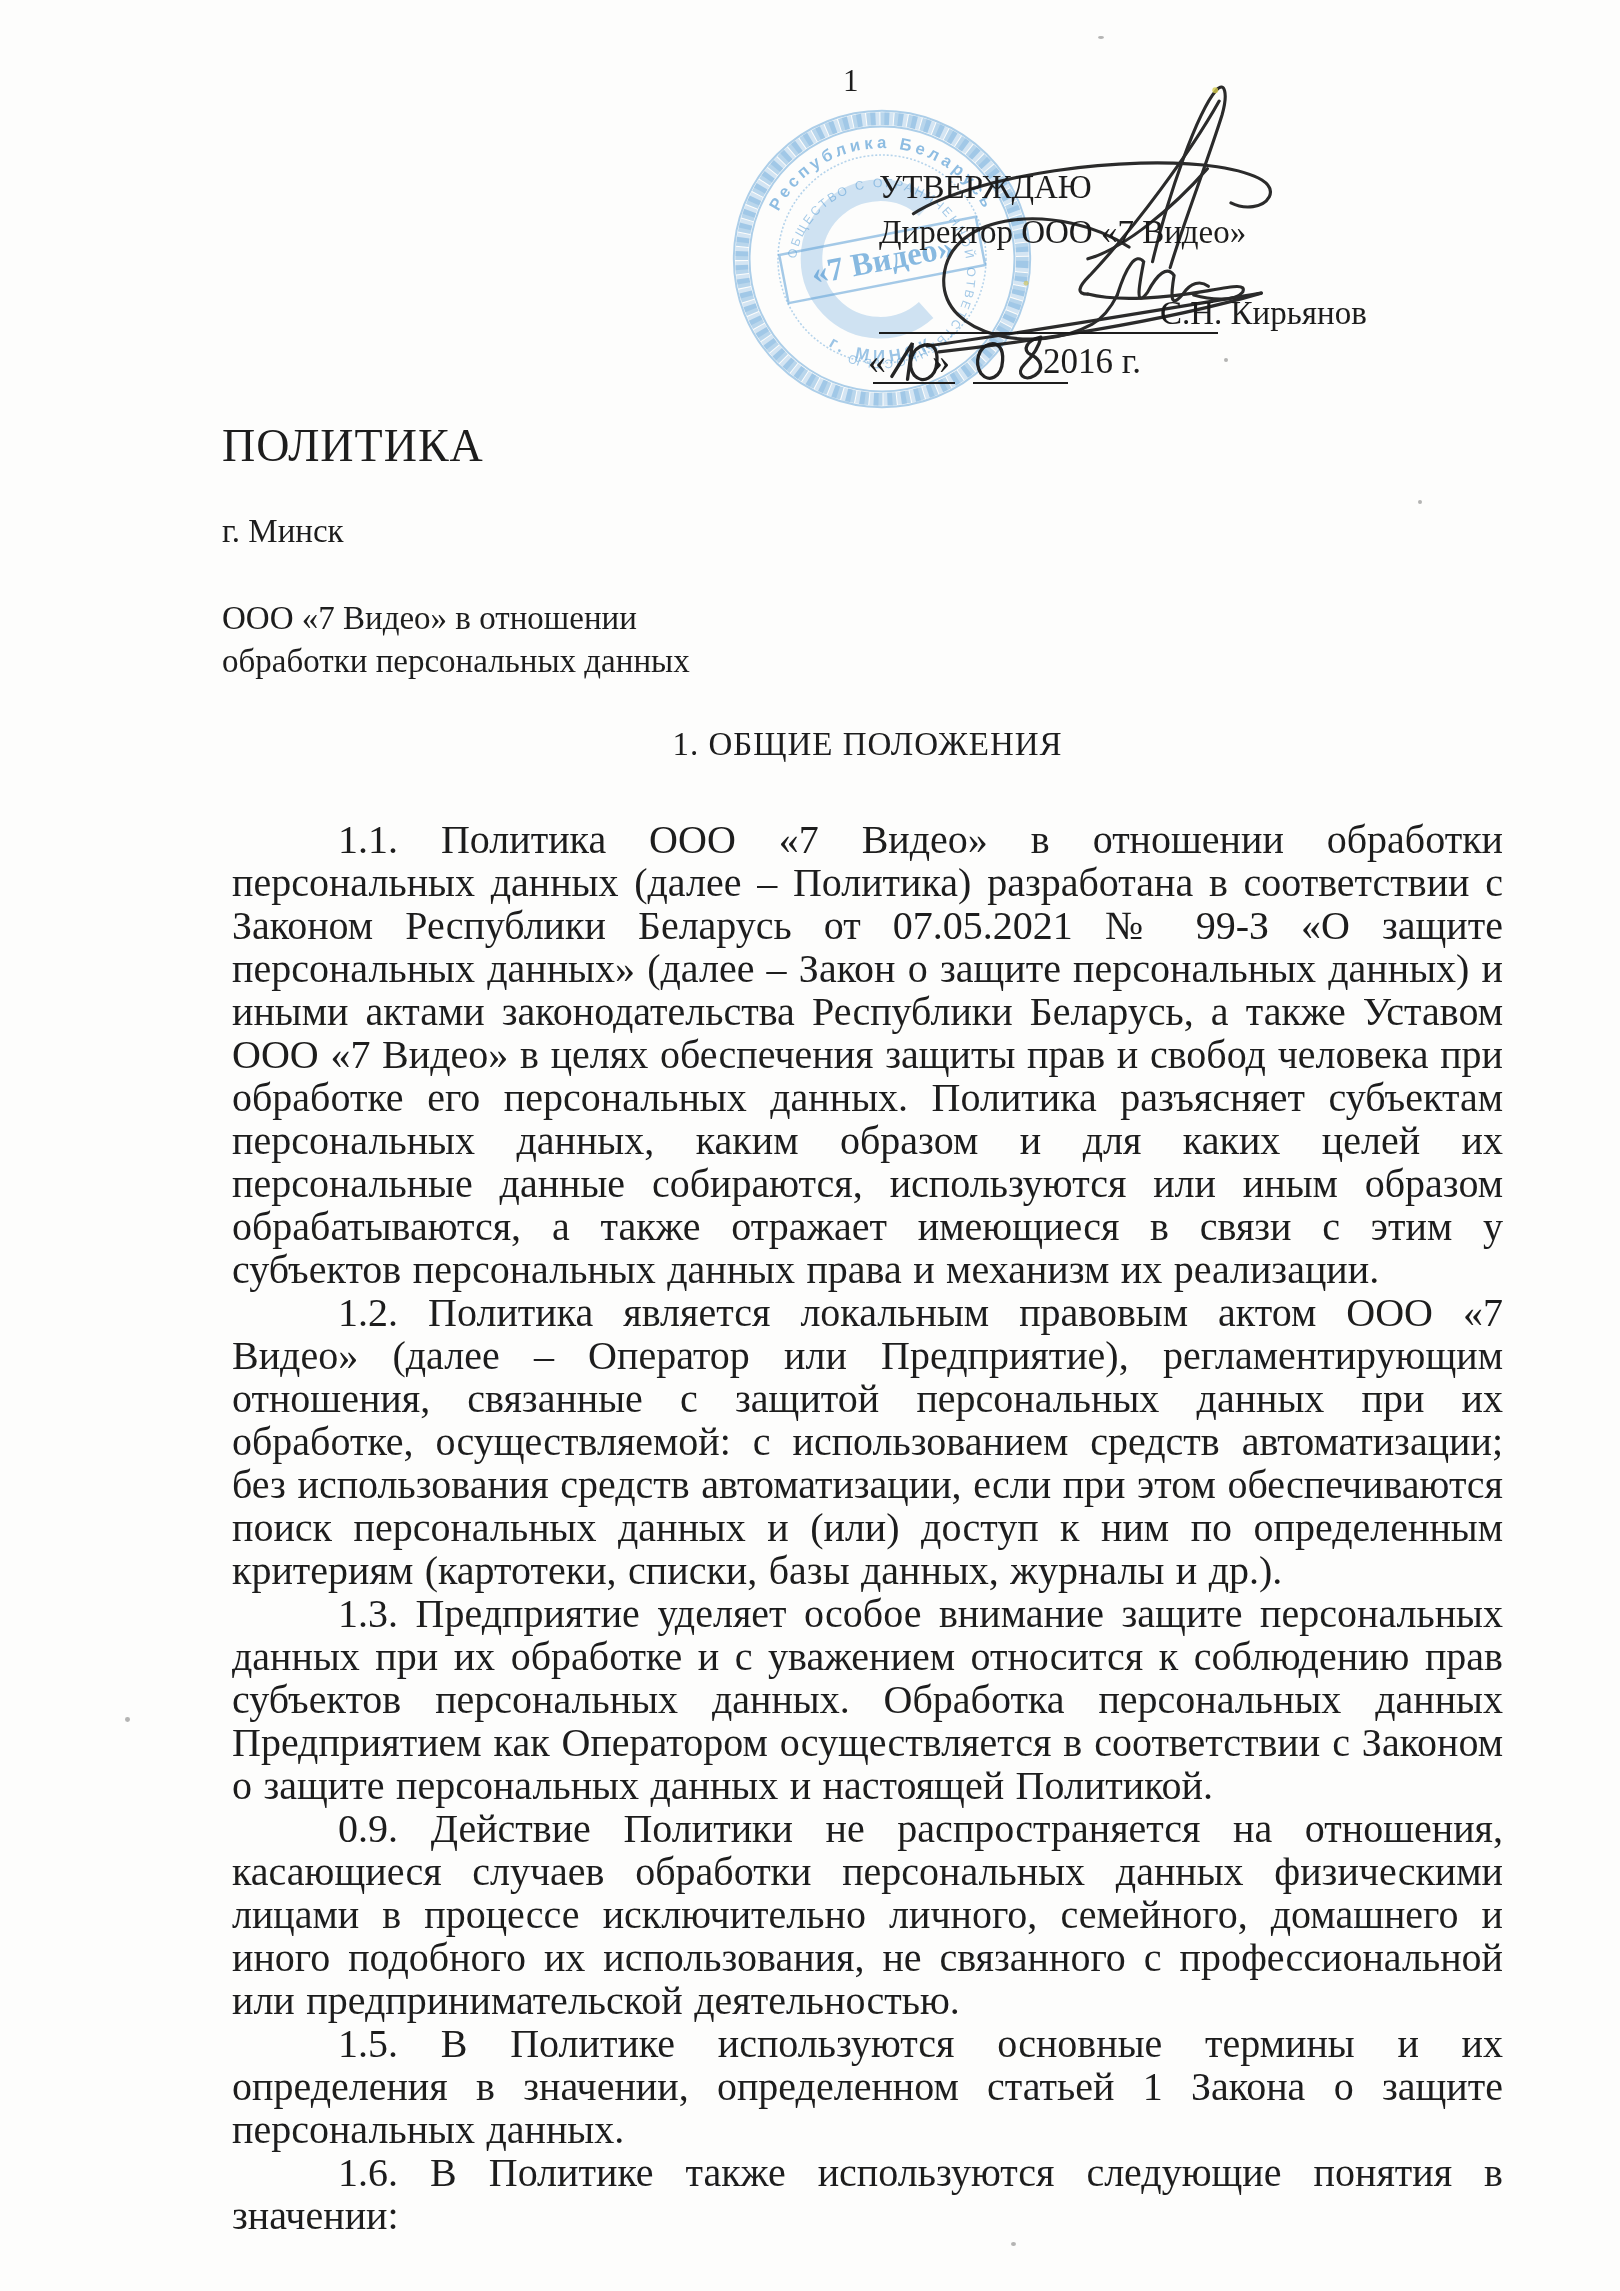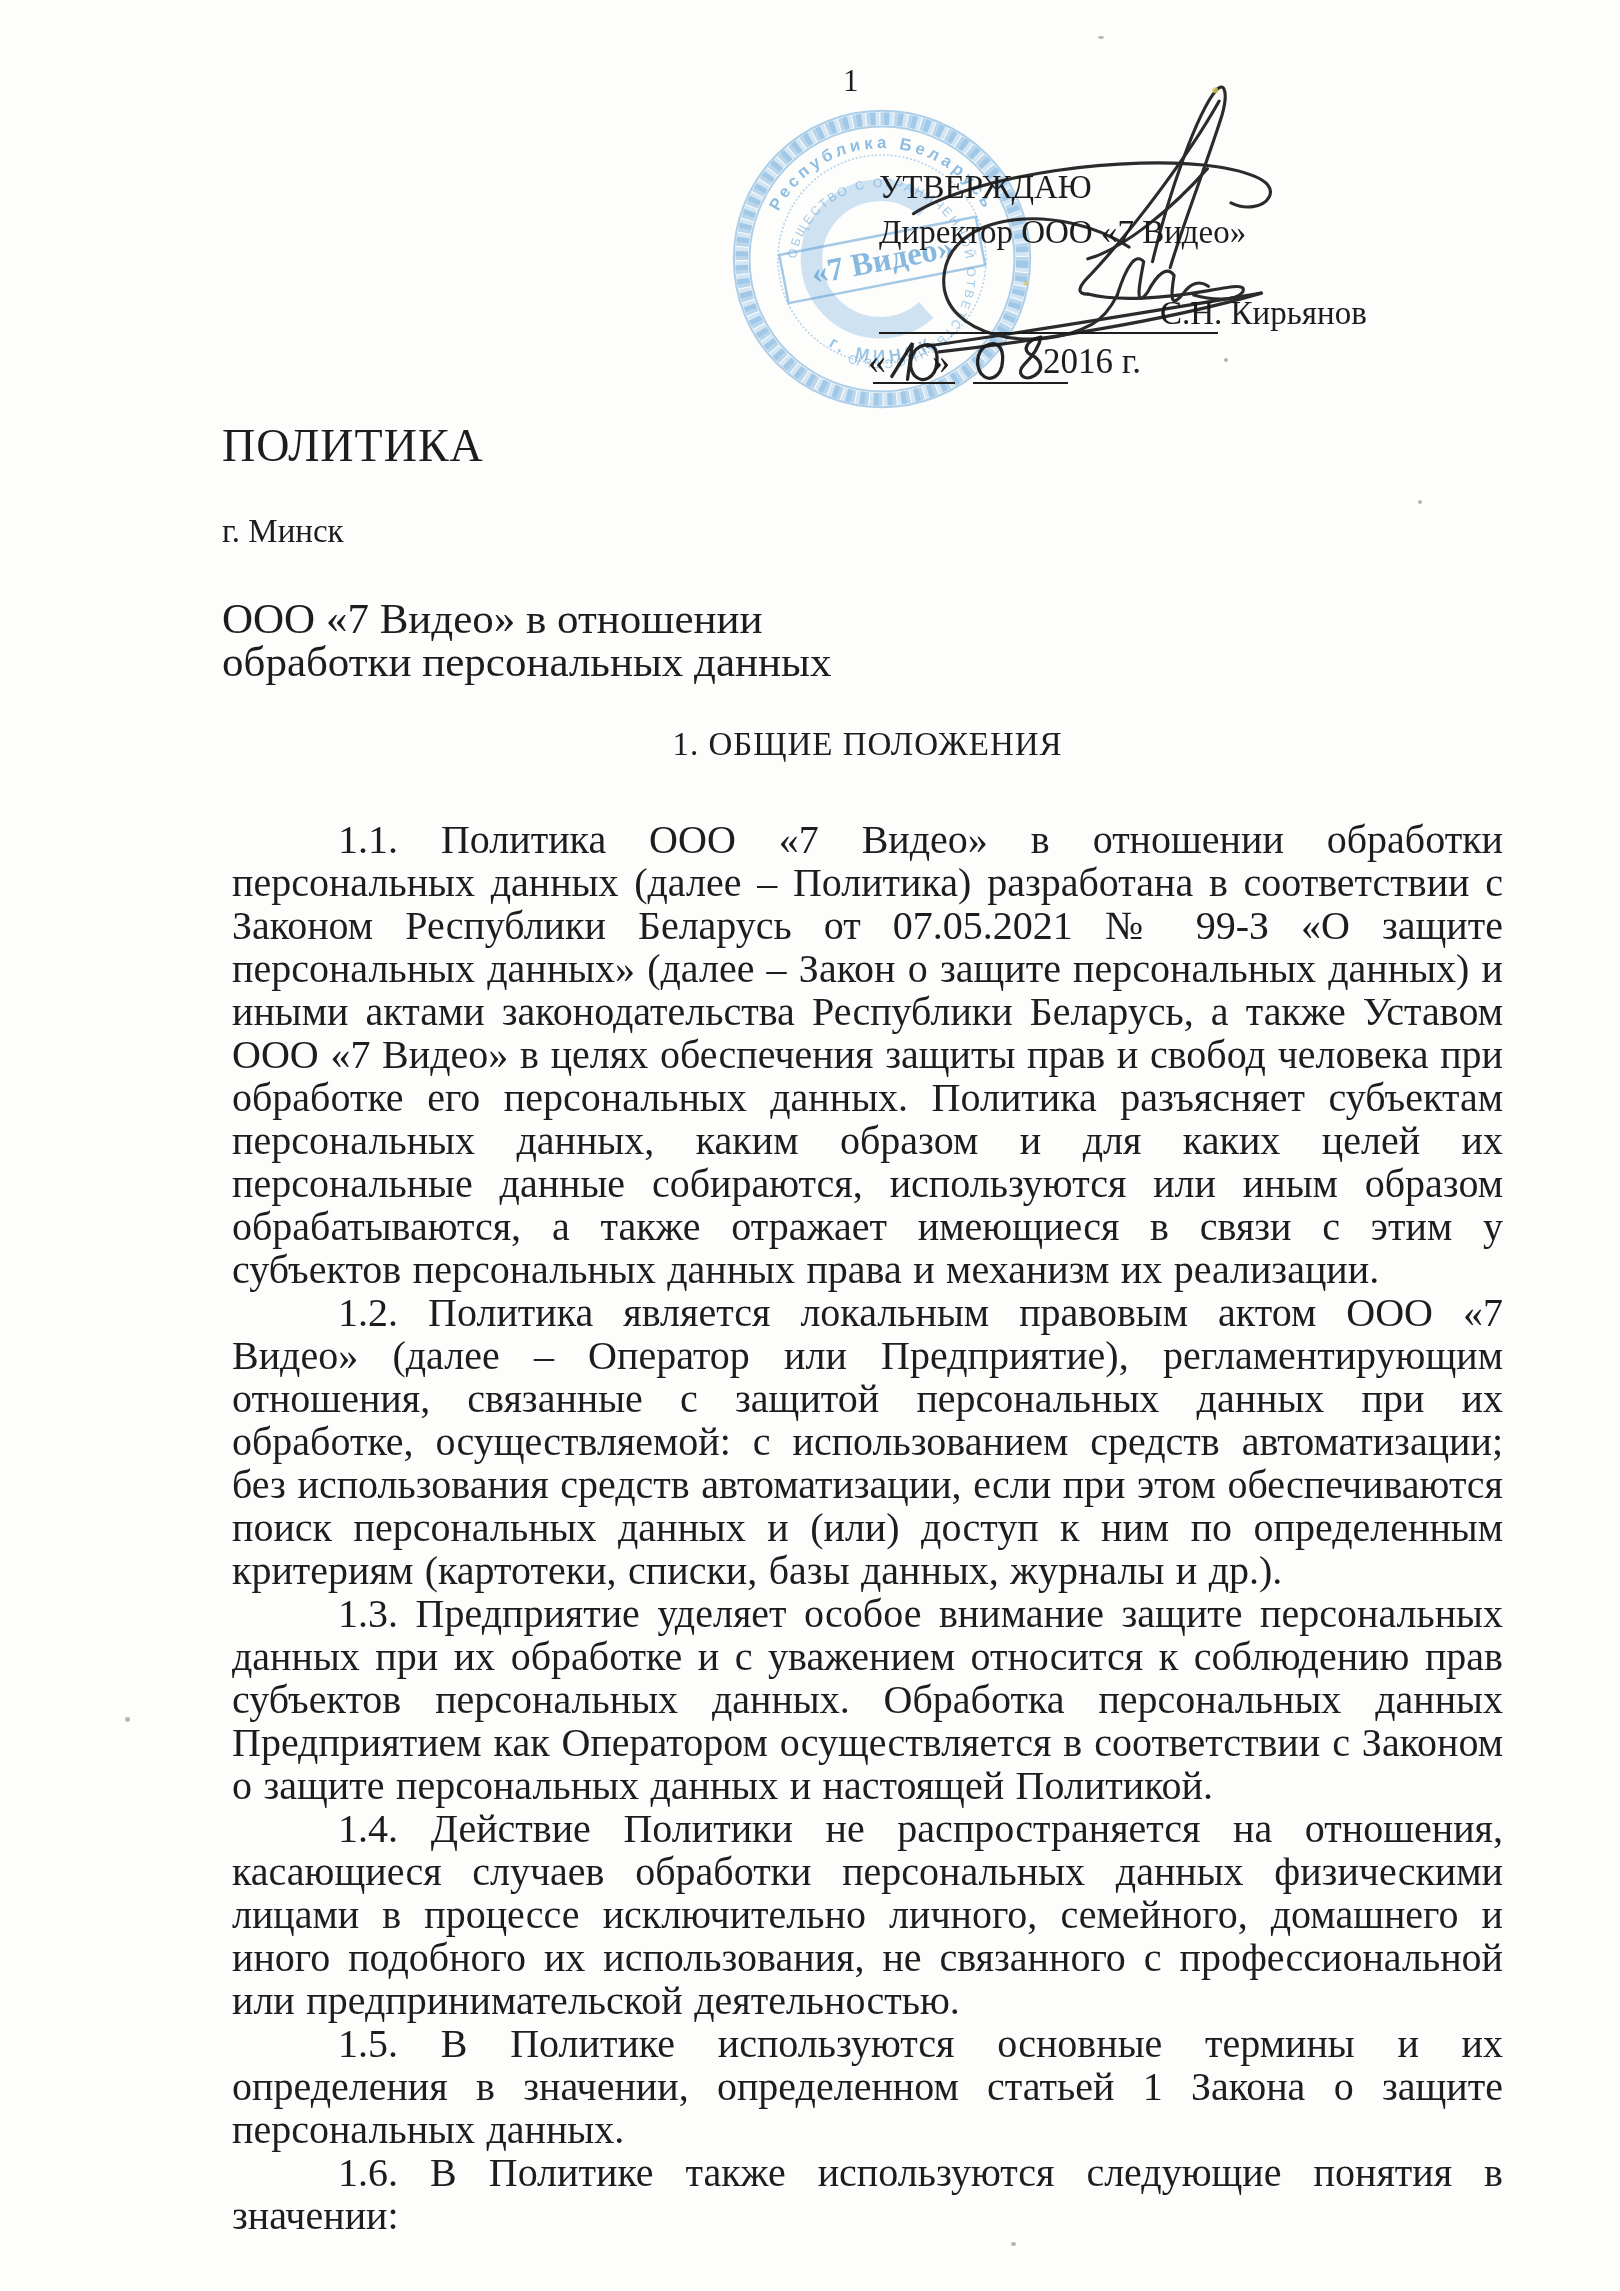--- a/index.html
+++ b/index.html
@@ -17,21 +17,21 @@
   .sig-rule{left:879px; top:332px; width:339px; border-top:2.9px solid #1d1d1d; height:0; z-index:2;}
   .date-q-open{left:868px; top:340px; font-size:36px; z-index:3;}
   .date-q-close{left:932px; top:340px; font-size:36px; z-index:3;}
   .date-year{left:1043px; top:342px; font-size:35px; z-index:3;}
   .date-u1{left:873px; top:382px; width:82px; border-top:2.9px solid #1d1d1d; height:0; z-index:2;}
   .date-u2{left:973px; top:382px; width:95px; border-top:2.9px solid #1d1d1d; height:0; z-index:2;}
   .stamp-svg{left:725px; top:102px; z-index:1;}
   .ink-svg{left:0; top:0; z-index:5; pointer-events:none;}
   .doc-type{left:222px; top:419px; font-size:46px; letter-spacing:1px;}
   .city{left:222px; top:513px; font-size:33px;}
-  .subject{left:222px; top:597px; font-size:43px; line-height:43px;}
+  .subject{left:222px; top:597px; font-size:33px; line-height:43px;}
   .section-heading{left:232px; top:726px; width:1271px; text-align:center; font-size:33px; letter-spacing:1px;}
   .body-text{left:232px; top:818px; width:1271px; font-size:40px; line-height:43px; text-align:justify;}
   .body-text p{margin:0; text-indent:106px; word-spacing:1.5px;}
   .speck{position:absolute; background:#5a5a5a; border-radius:50%; opacity:.45; z-index:0;}
 </style>
 </head>
 <body>
 
 <div class="page">
 
@@ -109,21 +109,21 @@
     <div>ООО «7 Видео» в отношении</div>
     <div>обработки персональных данных</div>
   </div>
 
   <div class="abs section-heading">1. ОБЩИЕ ПОЛОЖЕНИЯ</div>
 
   <div class="abs body-text">
     <p>1.1. Политика ООО «7 Видео» в отношении обработки персональных данных (далее – Политика) разработана в соответствии с Законом Республики Беларусь от 07.05.2021 № 99-З «О защите персональных данных» (далее – Закон о защите персональных данных) и иными актами законодательства Республики Беларусь, а также Уставом ООО «7 Видео» в целях обеспечения защиты прав и свобод человека при обработке его персональных данных. Политика разъясняет субъектам персональных данных, каким образом и для каких целей их персональные данные собираются, используются или иным образом обрабатываются, а также отражает имеющиеся в связи с этим у субъектов персональных данных права и механизм их реализации.</p>
     <p>1.2. Политика является локальным правовым актом ООО «7 Видео» (далее – Оператор или Предприятие), регламентирующим отношения, связанные с защитой персональных данных при их обработке, осуществляемой: с использованием средств автоматизации; без использования средств автоматизации, если при этом обеспечиваются поиск персональных данных и (или) доступ к ним по определенным критериям (картотеки, списки, базы данных, журналы и др.).</p>
     <p>1.3. Предприятие уделяет особое внимание защите персональных данных при их обработке и с уважением относится к соблюдению прав субъектов персональных данных. Обработка персональных данных Предприятием как Оператором осуществляется в соответствии с Законом о защите персональных данных и настоящей Политикой.</p>
-    <p>1.4. Действие Политики не распространяется на отношения, касающиеся случаев обработки персональных данных физическими лицами в процессе исключительно личного, семейного, домашнего и иного подобного их использования, не связанного с профессиональной или предпринимательской деятельностью.</p>
+    <p>0.9. Действие Политики не распространяется на отношения, касающиеся случаев обработки персональных данных физическими лицами в процессе исключительно личного, семейного, домашнего и иного подобного их использования, не связанного с профессиональной или предпринимательской деятельностью.</p>
     <p>1.5. В Политике используются основные термины и их определения в значении, определенном статьей 1 Закона о защите персональных данных.</p>
     <p>1.6. В Политике также используются следующие понятия в значении:</p>
   </div>
 
   <div class="speck" style="left:1098px;top:36px;width:5.9px;height:2.9px;"></div>
   <div class="speck" style="left:1418px;top:500px;width:3.9px;height:3.9px;"></div>
   <div class="speck" style="left:1224px;top:358px;width:3.9px;height:3.9px;"></div>
   <div class="speck" style="left:125px;top:1717px;width:4.9px;height:4.9px;"></div>
   <div class="speck" style="left:1011px;top:2242px;width:4.9px;height:3.9px;"></div>
 

